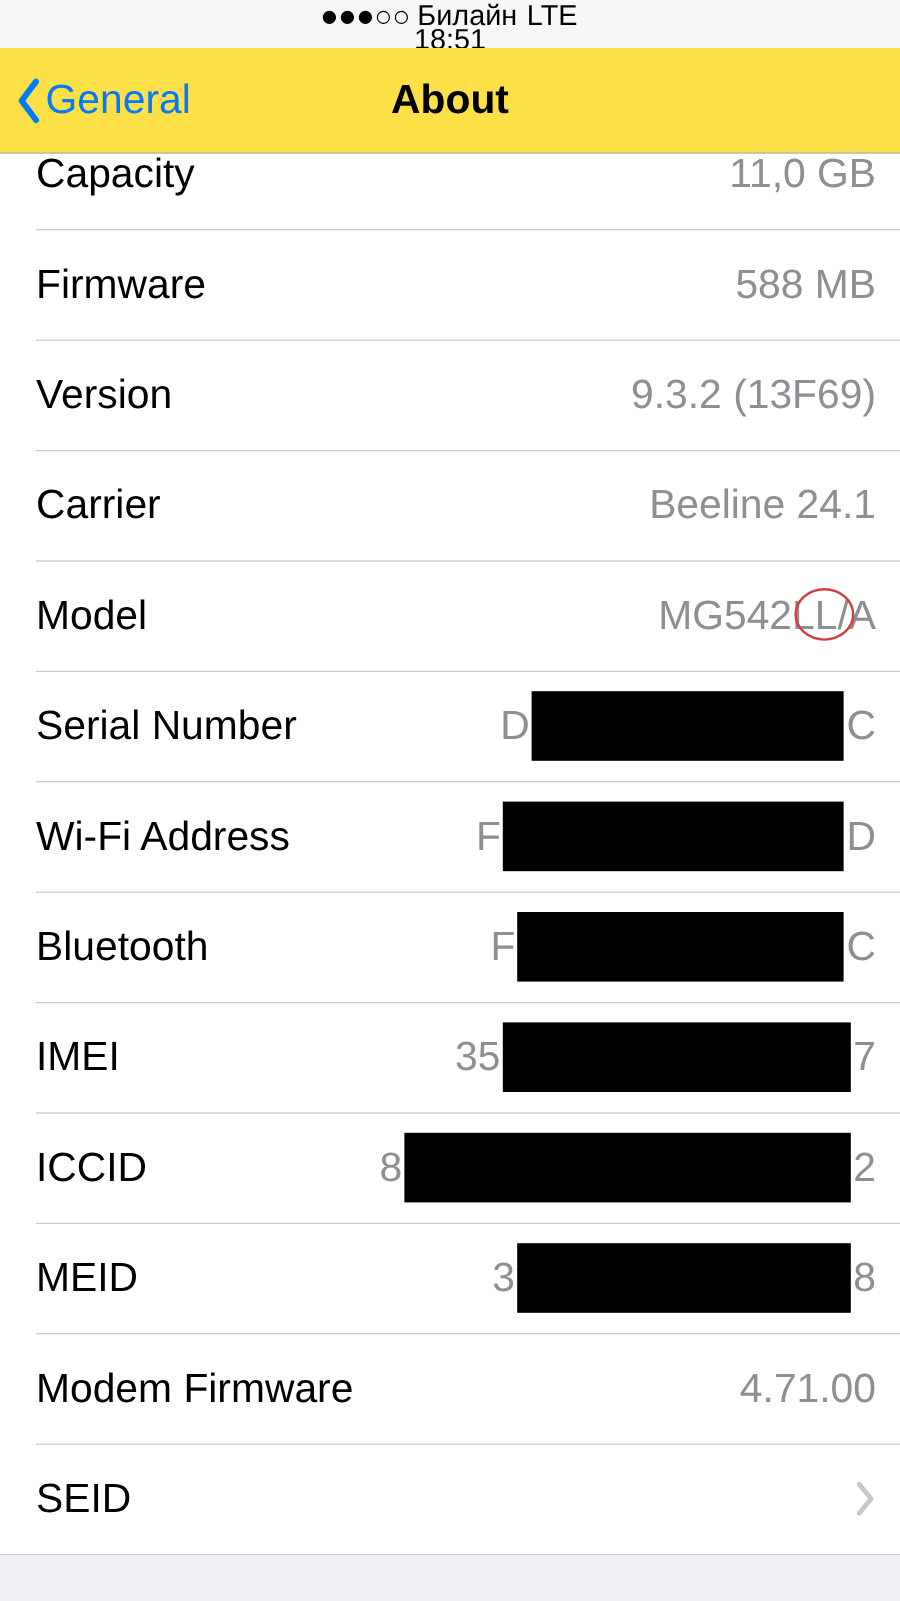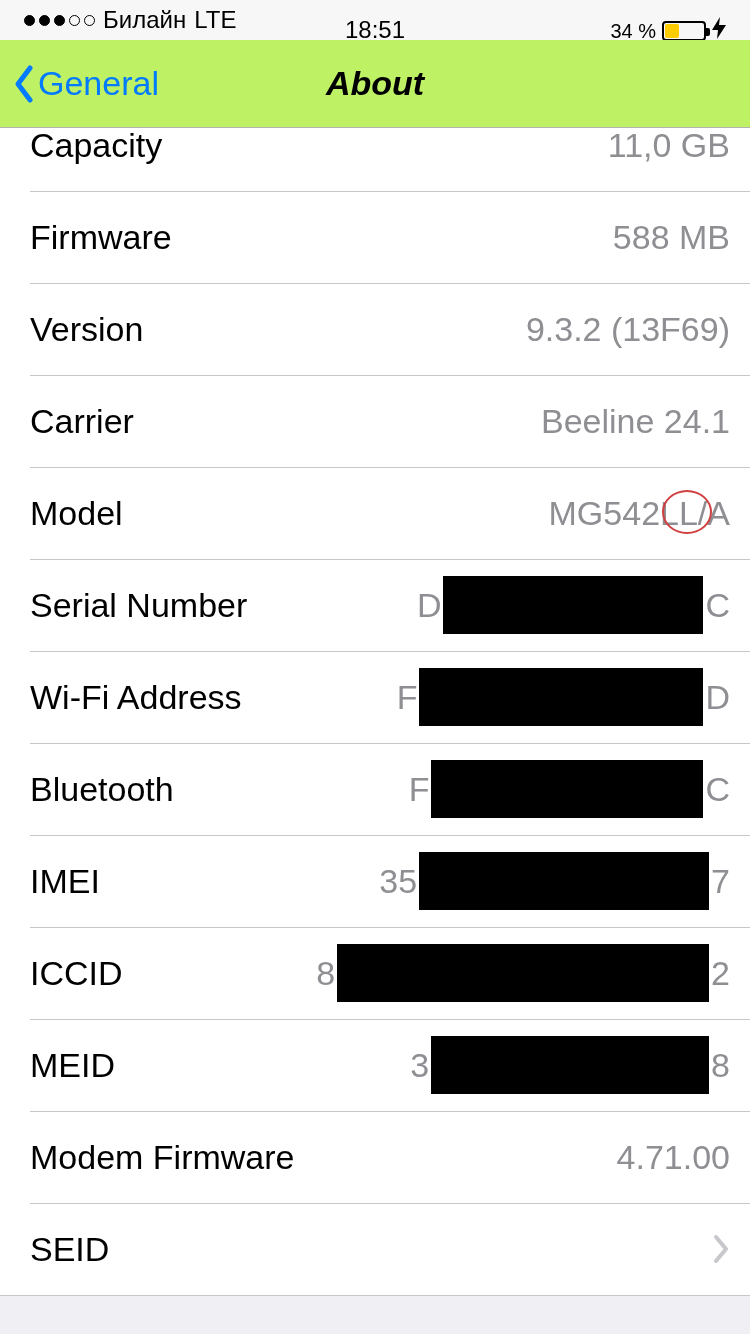--- a/index.html
+++ b/index.html
@@ -12,23 +12,24 @@
     -webkit-font-smoothing: antialiased;
   }
 
   
   .status-bar {
     height: 40px;
     background: #f7f7f8;
     display: flex;
     align-items: center;
     justify-content: space-between;
-    padding: 0 24px;
+    padding: 0 12px;
     font-size: 24px;
     color: #000;
+    flex-direction: column;
   }
   .status-left { display: flex; align-items: center; gap: 8px; }
   .signal-dots { display: flex; gap: 4px; align-items: center; }
   .dot { width: 11px; height: 11px; border-radius: 50%; border: 1.5px solid #000; }
   .dot.filled { background: #000; }
   .status-carrier { font-size: 24px; letter-spacing: 0; }
   .status-net { font-size: 24px; }
   .status-center {
     position: absolute;
     left: 50%;
@@ -48,36 +49,36 @@
   }
   .battery-fill {
     height: 14px; margin-left: 1px; background: #ffcc00; border-radius: 2px;
     width: 34%;
   }
   .bolt { font-size: 22px; }
 
   
   .nav-bar {
     height: 88px;
-    background: #bef264;
+    background: #fde047;
     border-bottom: 1px solid #b2b2b2;
     position: relative;
     display: flex;
     align-items: center;
   }
   .back-btn {
     display: flex; align-items: center; gap: 2px;
     color: #007aff; font-size: 34px;
     padding-left: 12px;
     cursor: pointer;
   }
   .back-chevron svg { display: block; }
   .nav-title {
     position: absolute; left: 50%; transform: translateX(-50%);
-    font-size: 34px; font-weight: 600; color: #000; font-style: italic;
+    font-size: 34px; font-weight: 600; color: #000;
   }
 
   
   .list {
     background: #fff;
     border-top: 1px solid #c8c7cc;
     border-bottom: 1px solid #c8c7cc;
     margin-top: -30px; 
   }
   .row {

